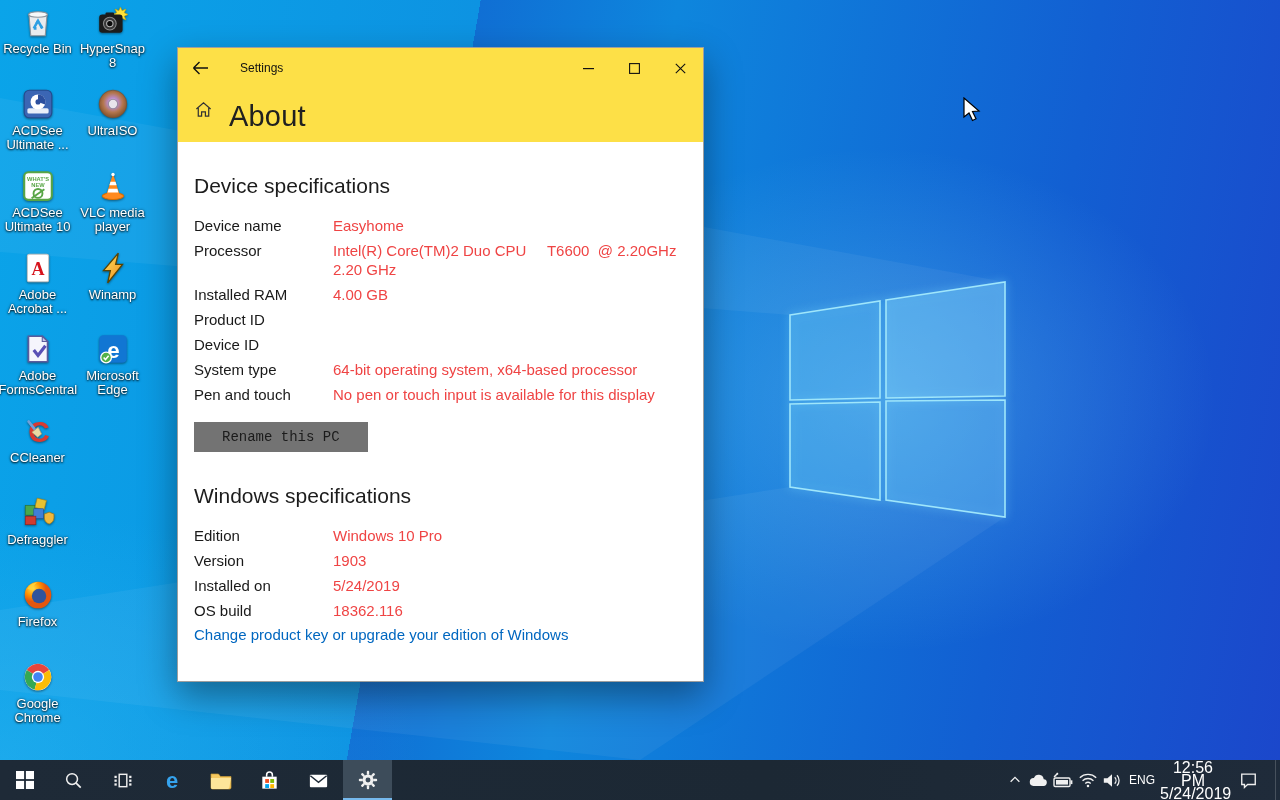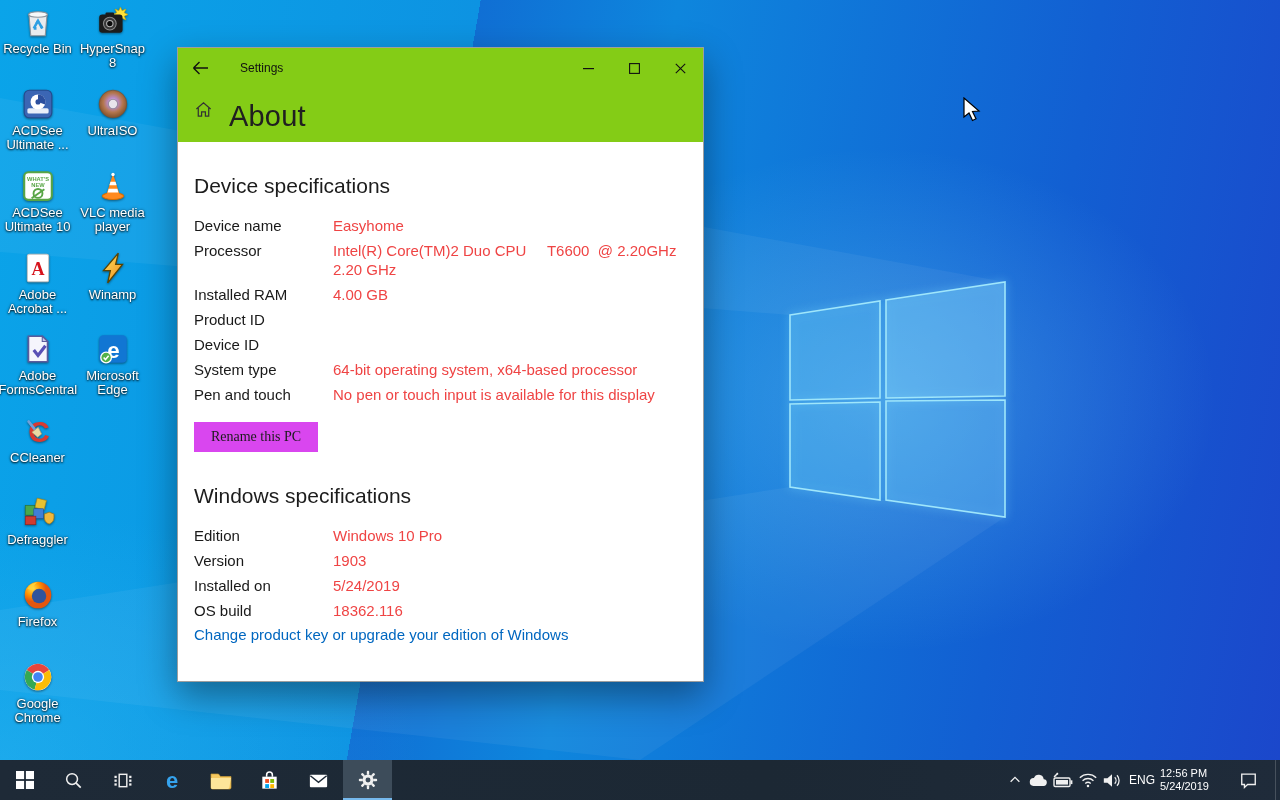--- a/index.html
+++ b/index.html
@@ -24,53 +24,53 @@
   .dicon-label{
     margin-top:3px;font-size:13px;line-height:14px;color:#fff;text-align:center;max-width:78px;
     text-shadow:0 1px 2px rgba(0,0,0,.9),0 0 3px rgba(0,0,0,.6);
   }
   
   .swin{
     position:absolute;left:177px;top:47px;width:527px;height:635px;background:#fff;
     border:1px solid rgba(0,0,0,.38);box-sizing:border-box;
     box-shadow:0 14px 34px rgba(0,0,0,.38);
   }
-  .swin-header{position:absolute;left:0;top:0;right:0;height:94px;background:#84cc16;}
+  .swin-header{position:absolute;left:0;top:0;right:0;height:94px;background:#fde047;}
   .titlebar{height:40px;display:flex;align-items:center;}
   .back-btn{width:44px;height:40px;display:flex;align-items:center;justify-content:center;}
   .win-title{font-size:12px;color:#111;margin-left:18px;}
   .caption-btns{margin-left:auto;display:flex;}
   .cap-btn{width:46px;height:40px;display:flex;align-items:center;justify-content:center;}
   .about-row{display:flex;align-items:flex-start;padding-left:16px;margin-top:12px;}
   .home-ic{width:19px;height:19px;margin-right:16px;}
   .page-title{font-size:29px;font-weight:300;color:#202020;letter-spacing:.2px;}
   .swin-body{position:absolute;top:94px;left:0;right:0;bottom:0;background:#fff;padding:0 16px;overflow:hidden;}
   h2.section{margin:32px 0 18px;font-size:21px;font-weight:400;color:#1c1c1c;}
   .spec-row{display:flex;line-height:19px;margin-bottom:6px;font-size:15px;}
   .spec-label{width:115px;flex:none;color:#191919;}
   .spec-value{color:#ef4444;white-space:pre-wrap;margin-left:24px;}
   .rename-btn{
-    margin-top:12px;display:inline-block;background:#d946ef;color:#1b1b1b;border:none;
-    font-size:14px;font-family:Liberation Serif, serif;padding:7px 14px;min-width:124px;
+    margin-top:12px;display:inline-block;background:#737373;color:#1b1b1b;border:none;
+    font-size:14px;font-family:Liberation Mono, monospace;padding:7px 28px;min-width:124px;
   }
   .wins-heading{margin-top:72px;}
   .change-link{display:block;margin-top:0;font-size:15px;color:#0067c0;text-decoration:none;}
   
   .taskbar{
     position:absolute;left:0;top:760px;width:1280px;height:40px;
     background:linear-gradient(90deg,#1e2a37 0%,#1c2834 60%,#1f2b3a 100%);
   }
   .tb-left{position:absolute;left:0;top:0;display:flex;height:40px;}
   .tb-btn{width:49px;height:40px;display:flex;align-items:center;justify-content:center;box-sizing:border-box;}
   .tb-btn svg{display:block;}
   .tb-btn.active{background:#3d4c5a;border-bottom:2px solid #76b9ed;padding-top:2px;}
   .tray{position:absolute;right:0;top:0;height:40px;display:flex;align-items:center;padding-right:14px;}
   .tray-ic{height:40px;display:flex;align-items:center;justify-content:center;}
   .tray-lang{font-size:12px;color:#fff;width:36px;text-align:center;}
-  .tray-clock{width:66px;text-align:left;color:#fff;font-size:11px;line-height:13px;padding-right:4px;}
+  .tray-clock{width:66px;text-align:center;color:#fff;font-size:16px;line-height:13px;padding-right:4px;}
   .show-desktop{position:absolute;right:0;top:760px;width:4px;height:40px;border-left:1px solid rgba(255,255,255,.18);}
   
   .cursor{position:absolute;left:963px;top:97px;pointer-events:none;}
 </style>
 </head>
 <body>
 
 <div class="wallpaper">
   <svg width="1280" height="760" viewBox="0 0 1280 760">
     <polygon points="0,98 1005,282 790,315 0,252" fill="#ffffff" opacity="0.05"></polygon>

